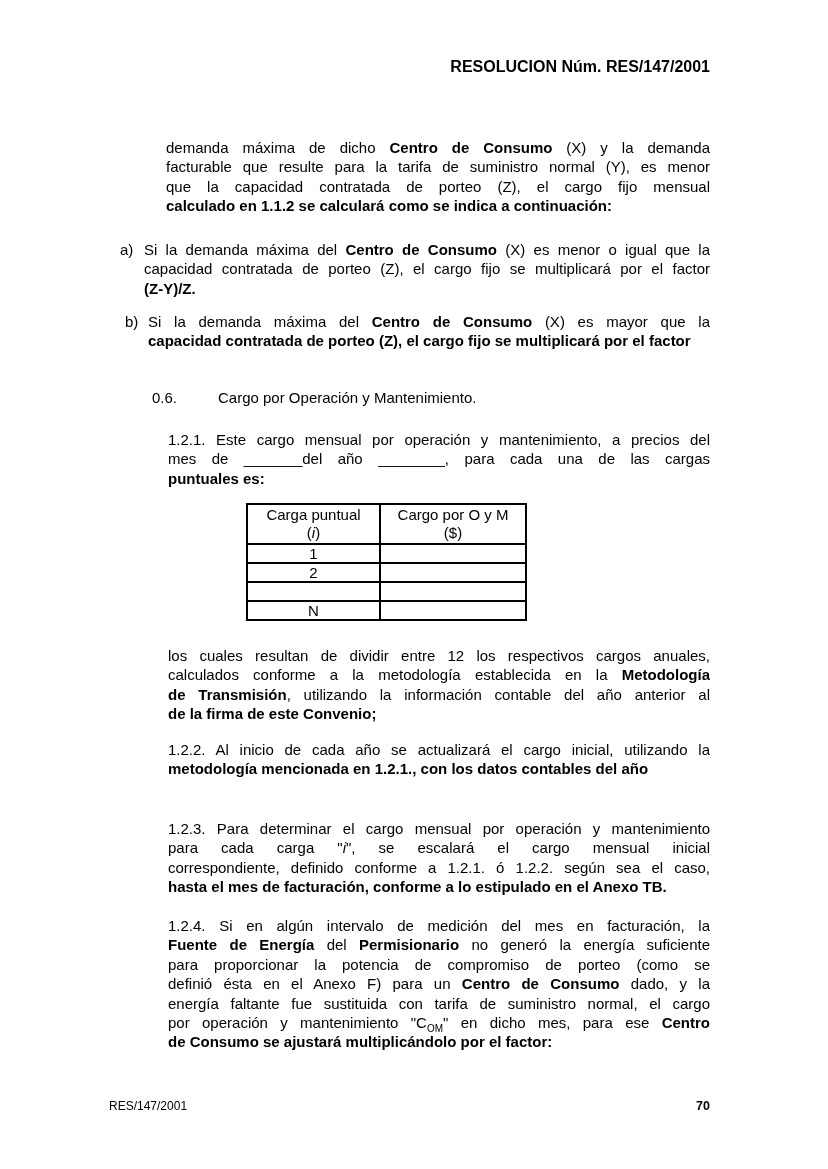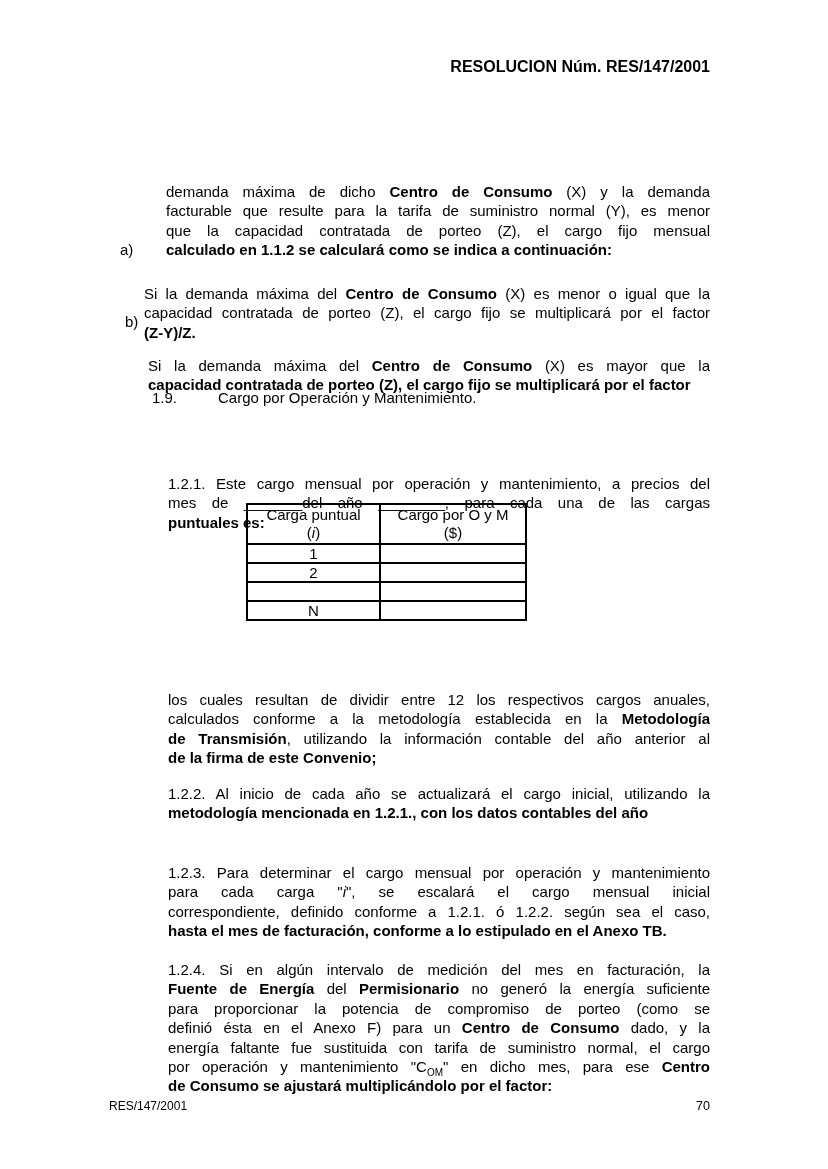--- a/index.html
+++ b/index.html
@@ -14,21 +14,20 @@
   }
   .abs { position: absolute; }
   .doc-title {
     font-weight: bold;
     font-size: 16px;
     white-space: nowrap;
   }
   .para {
     font-size: 15px;
     line-height: 19.4px;
-    margin-top: 44px;
   }
   .para .line {
     text-align: justify;
     text-align-last: justify;
     height: 19.4px;
     overflow: hidden;
   }
   .para .line:last-child { text-align-last: left; font-weight: bold; }
   .marker { font-size: 15px; line-height: 19.4px; }
   .sec-number { font-size: 15px; }
@@ -73,21 +72,21 @@
       <div class="line">capacidad contratada de porteo (Z), el cargo fijo se multiplicará por el factor</div>
       <div class="line">(Z-Y)/Z.</div>
     </div>
 
   <div class="abs marker" style="left:125px; top:312px;">b)</div>
   <div class="abs para" style="left:148px; top:312px; width:562px;">
       <div class="line">Si la demanda máxima del <b>Centro de Consumo</b> (X) es mayor que la</div>
       <div class="line">capacidad contratada de porteo (Z), el cargo fijo se multiplicará por el factor</div>
     </div>
 
-  <div class="abs sec-number" style="left:152px; top:389px;">1.9.</div>
+  <div class="abs sec-number" style="left:152px; top:389px;">0.6.</div>
   <div class="abs sec-title" style="left:218px; top:389px;">Cargo por Operación y Mantenimiento.</div>
 
   <div class="abs para" style="left:168px; top:430px; width:542px;">
       <div class="line">1.2.1. Este cargo mensual por operación y mantenimiento, a precios del</div>
       <div class="line">mes de _______del año ________, para cada una de las cargas</div>
       <div class="line">puntuales es:</div>
     </div>
 
   <table class="charges abs" style="left:246px; top:503px;padding-left:16px;">
     <thead>
@@ -145,15 +144,15 @@
       <div class="line">1.2.4. Si en algún intervalo de medición del mes en facturación, la</div>
       <div class="line"><b>Fuente de Energía</b> del <b>Permisionario</b> no generó la energía suficiente</div>
       <div class="line">para proporcionar la potencia de compromiso de porteo (como se</div>
       <div class="line">definió ésta en el Anexo F) para un <b>Centro de Consumo</b> dado, y la</div>
       <div class="line">energía faltante fue sustituida con tarifa de suministro normal, el cargo</div>
       <div class="line">por operación y mantenimiento "C<sub>OM</sub>" en dicho mes, para ese <b>Centro</b></div>
       <div class="line"><b>de Consumo</b> se ajustará multiplicándolo por el factor:</div>
     </div>
 
   <div class="abs footer-text" style="left:109px; top:1099px;">RES/147/2001</div>
-  <div class="abs footer-page" style="right:118px; top:1099px;">70</div>
+  <div class="abs footer-page" style="right:118px; top:1099px;font-weight:bold;">70</div>
 
 </div>
 
 </body></html>

